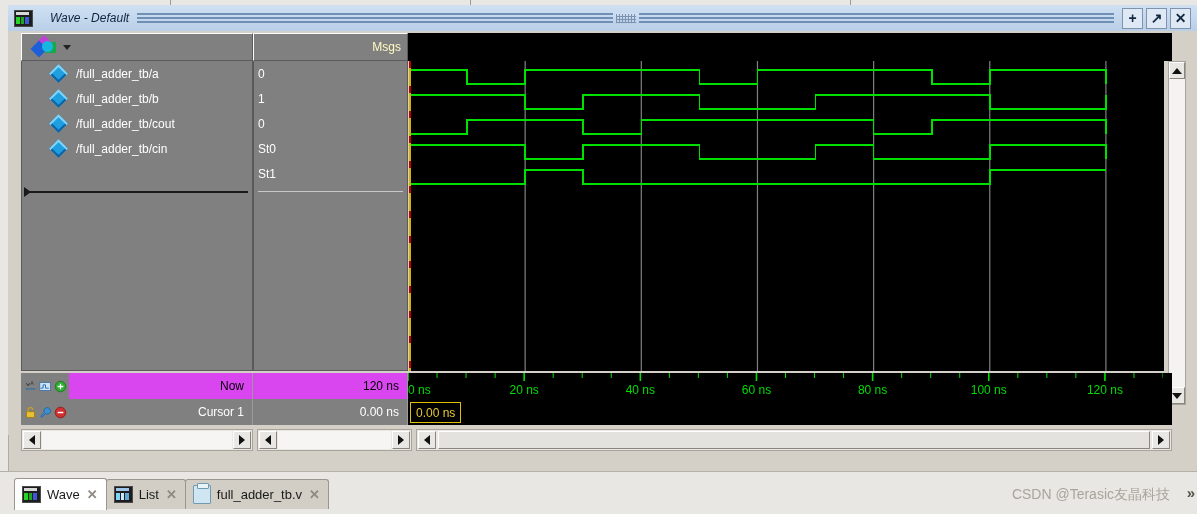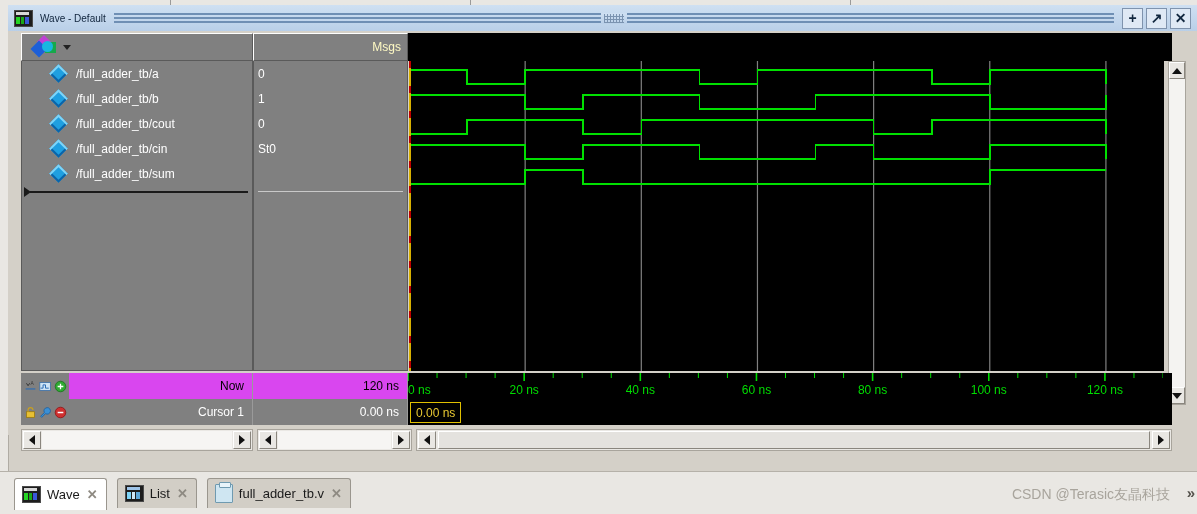--- a/index.html
+++ b/index.html
@@ -17,21 +17,21 @@
   .titlebar{position:absolute;left:8px;top:5px;width:1189px;height:26px;
             background:linear-gradient(#cfe0f2,#b9cfe8);border-bottom:1px solid #8fa8c4;
             display:flex;align-items:center;}
   .ticon{width:17px;height:15px;margin-left:6px;border:1px solid #4a4a4a;background:#1d1d1d;
          position:relative;overflow:hidden;flex:none;}
   .ticon i{position:absolute;display:block;}
   .ticon .r1{left:1px;top:1px;width:13px;height:3px;background:#d8d8d8;}
   .ticon .g1{left:1px;top:6px;width:4px;height:7px;background:#25d425;}
   .ticon .g2{left:6px;top:6px;width:3px;height:7px;background:#1aa81a;}
   .ticon .b1{left:10px;top:6px;width:4px;height:7px;background:#3a58d8;}
-  .ttext{margin-left:7px;color:#10243c;font-size:10px;white-space:nowrap;}
+  .ttext{margin-left:17px;color:#10243c;font-size:12px;white-space:nowrap;font-style:italic;}
   .tlines{flex:1;height:11px;margin:0 8px;position:relative;}
   .tlines b{position:absolute;left:0;right:0;height:2px;background:#6f8fb4;display:block;}
   .tlines b:nth-child(1){top:0;}
   .tlines b:nth-child(2){top:4px;}
   .tlines b:nth-child(3){top:8px;}
   .grip{position:absolute;left:50%;top:0;width:26px;height:11px;margin-left:-13px;
         background:linear-gradient(#cfe0f2,#b9cfe8);}
   .grip::after{content:"";position:absolute;left:3px;top:1px;width:20px;height:9px;
         background-image:repeating-linear-gradient(90deg,#7b93b0 0 1px,transparent 1px 3px),
                          repeating-linear-gradient(0deg,#7b93b0 0 1px,transparent 1px 3px);}
@@ -125,21 +125,21 @@
           border-right-color:#8a867e;border-bottom-color:#8a867e;box-sizing:border-box;}
   .arr{width:0;height:0;}
   .arr.l{border-top:5px solid transparent;border-bottom:5px solid transparent;border-right:6px solid #111;}
   .arr.r{border-top:5px solid transparent;border-bottom:5px solid transparent;border-left:6px solid #111;}
   .arr.u{border-left:5px solid transparent;border-right:5px solid transparent;border-bottom:6px solid #111;}
   .arr.d{border-left:5px solid transparent;border-right:5px solid transparent;border-top:6px solid #111;}
 
   
   .tabbar{position:absolute;left:0;top:471px;width:1197px;height:43px;background:#e9e7e3;
           border-top:1px solid #b5b1a9;}
-  .tabs{position:absolute;left:14px;top:6px;display:flex;align-items:flex-start;gap:11px;}
+  .tabs{position:absolute;left:14px;top:6px;display:flex;align-items:center;}
   .tab{height:30px;display:flex;align-items:center;padding:0 8px 0 7px;
        border:1px solid #9a968e;border-bottom:none;border-radius:3px 3px 0 0;
        background:#d2cec6;margin-right:-1px;box-sizing:border-box;}
   .tab.active{background:#ffffff;height:32px;}
   .tab .lbl{font-size:13px;color:#1a1a1a;margin:0 7px 0 6px;white-space:nowrap;}
   .tab .x{color:#8e8a82;font-size:13px;font-weight:bold;line-height:1;}
   .tabico{width:17px;height:15px;border:1px solid #4a4a4a;background:#1d1d1d;position:relative;
           overflow:hidden;flex:none;}
   .tabico i{position:absolute;display:block;}
   .tabico .r1{left:1px;top:1px;width:13px;height:3px;background:#d8d8d8;}
@@ -219,40 +219,39 @@
         <span class="sname">/full_adder_tb/b</span>
       </div>
       <div class="srow">
         <span class="diamond"></span>
         <span class="sname">/full_adder_tb/cout</span>
       </div>
       <div class="srow">
         <span class="diamond"></span>
         <span class="sname">/full_adder_tb/cin</span>
       </div>
-      <div class="srow">
-        <span class="diamond"></span>
-        <span class="sname">/full_adder_tb/sum</span>
-      </div>
       <div class="divline"></div>
       <div class="divtri"></div>
     </div>
 
     <div class="vals">
       <div class="vrow">
         <span>0</span>
       </div>
       <div class="vrow">
         <span>1</span>
       </div>
       <div class="vrow">
         <span>0</span>
       </div>
       <div class="vrow">
         <span>St0</span>
+      </div>
+      <div class="vrow">
+        <span>St1</span>
       </div>
       <div class="vsep"></div>
     </div>
 
     <div class="wave">
       <svg id="wave-svg" width="755" height="310">
           <line x1="116.15384615384616" y1="0" x2="116.15384615384616" y2="310" stroke="#808080" stroke-width="1.2"></line>
           <line x1="232.30769230769232" y1="0" x2="232.30769230769232" y2="310" stroke="#808080" stroke-width="1.2"></line>
           <line x1="348.46153846153845" y1="0" x2="348.46153846153845" y2="310" stroke="#808080" stroke-width="1.2"></line>
           <line x1="464.61538461538464" y1="0" x2="464.61538461538464" y2="310" stroke="#808080" stroke-width="1.2"></line>

